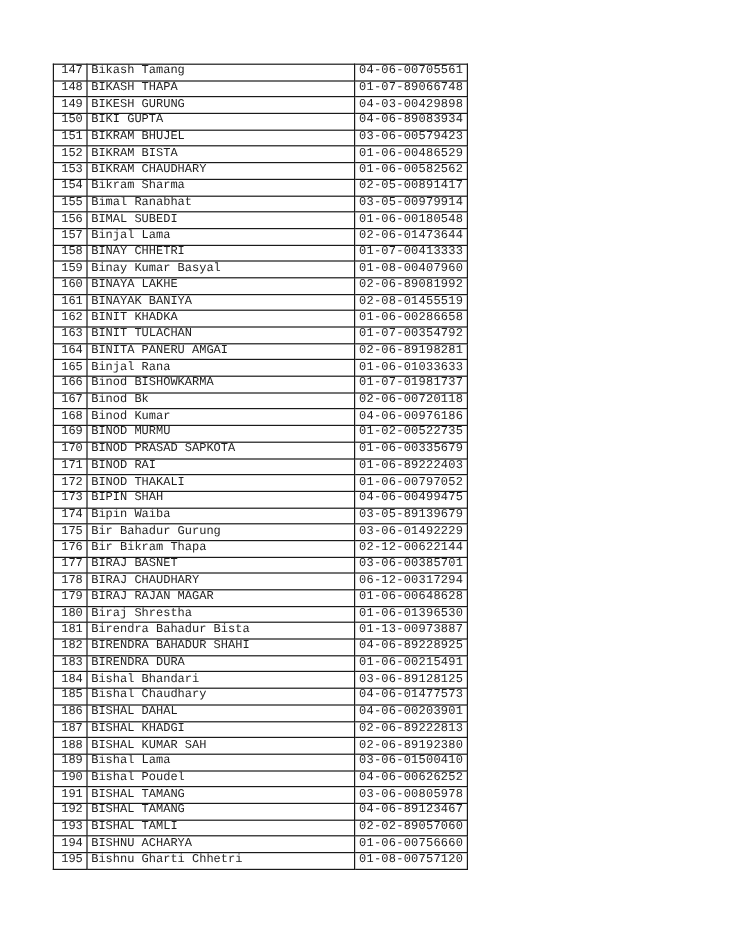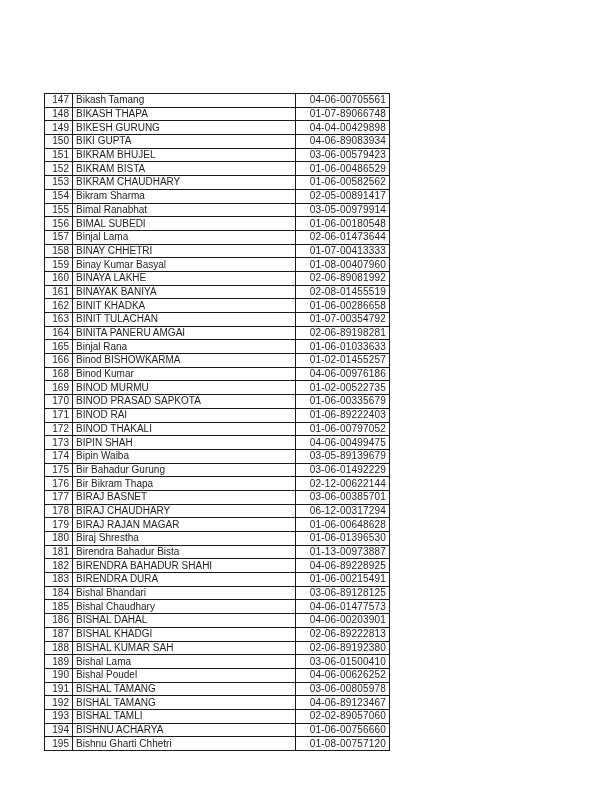--- a/index.html
+++ b/index.html
@@ -25,24 +25,23 @@
   .roster-table-wrap {
     position: absolute;
     left: 44px;
     top: 53px;
     width: 330px;
   }
   table.roster {
     border-collapse: collapse;
     table-layout: fixed;
     width: 330px;
-    font-family: Liberation Sans, sans-serif;
+    font-family: Liberation Mono, monospace;
     font-size: 10px;
     color: #1f1f1f;
-    margin-top: 40px;
   }
   table.roster td {
     border: 1px solid #1a1a1a;
     height: 12.7px;
     padding: 0 3px;
     line-height: 12px;
     white-space: nowrap;
     overflow: hidden;
   }
   td.col-num {
@@ -75,21 +74,21 @@
             <td class="col-id">04-06-00705561</td>
           </tr>
           <tr>
             <td class="col-num">148</td>
             <td class="col-name">BIKASH THAPA</td>
             <td class="col-id">01-07-89066748</td>
           </tr>
           <tr>
             <td class="col-num">149</td>
             <td class="col-name">BIKESH GURUNG</td>
-            <td class="col-id">04-04-00429898</td>
+            <td class="col-id">04-03-00429898</td>
           </tr>
           <tr>
             <td class="col-num">150</td>
             <td class="col-name">BIKI GUPTA</td>
             <td class="col-id">04-06-89083934</td>
           </tr>
           <tr>
             <td class="col-num">151</td>
             <td class="col-name">BIKRAM BHUJEL</td>
             <td class="col-id">03-06-00579423</td>
@@ -160,21 +159,26 @@
             <td class="col-id">02-06-89198281</td>
           </tr>
           <tr>
             <td class="col-num">165</td>
             <td class="col-name">Binjal Rana</td>
             <td class="col-id">01-06-01033633</td>
           </tr>
           <tr>
             <td class="col-num">166</td>
             <td class="col-name">Binod BISHOWKARMA</td>
-            <td class="col-id">01-02-01455257</td>
+            <td class="col-id">01-07-01981737</td>
+          </tr>
+          <tr>
+            <td class="col-num">167</td>
+            <td class="col-name">Binod Bk</td>
+            <td class="col-id">02-06-00720118</td>
           </tr>
           <tr>
             <td class="col-num">168</td>
             <td class="col-name">Binod Kumar</td>
             <td class="col-id">04-06-00976186</td>
           </tr>
           <tr>
             <td class="col-num">169</td>
             <td class="col-name">BINOD MURMU</td>
             <td class="col-id">01-02-00522735</td>

